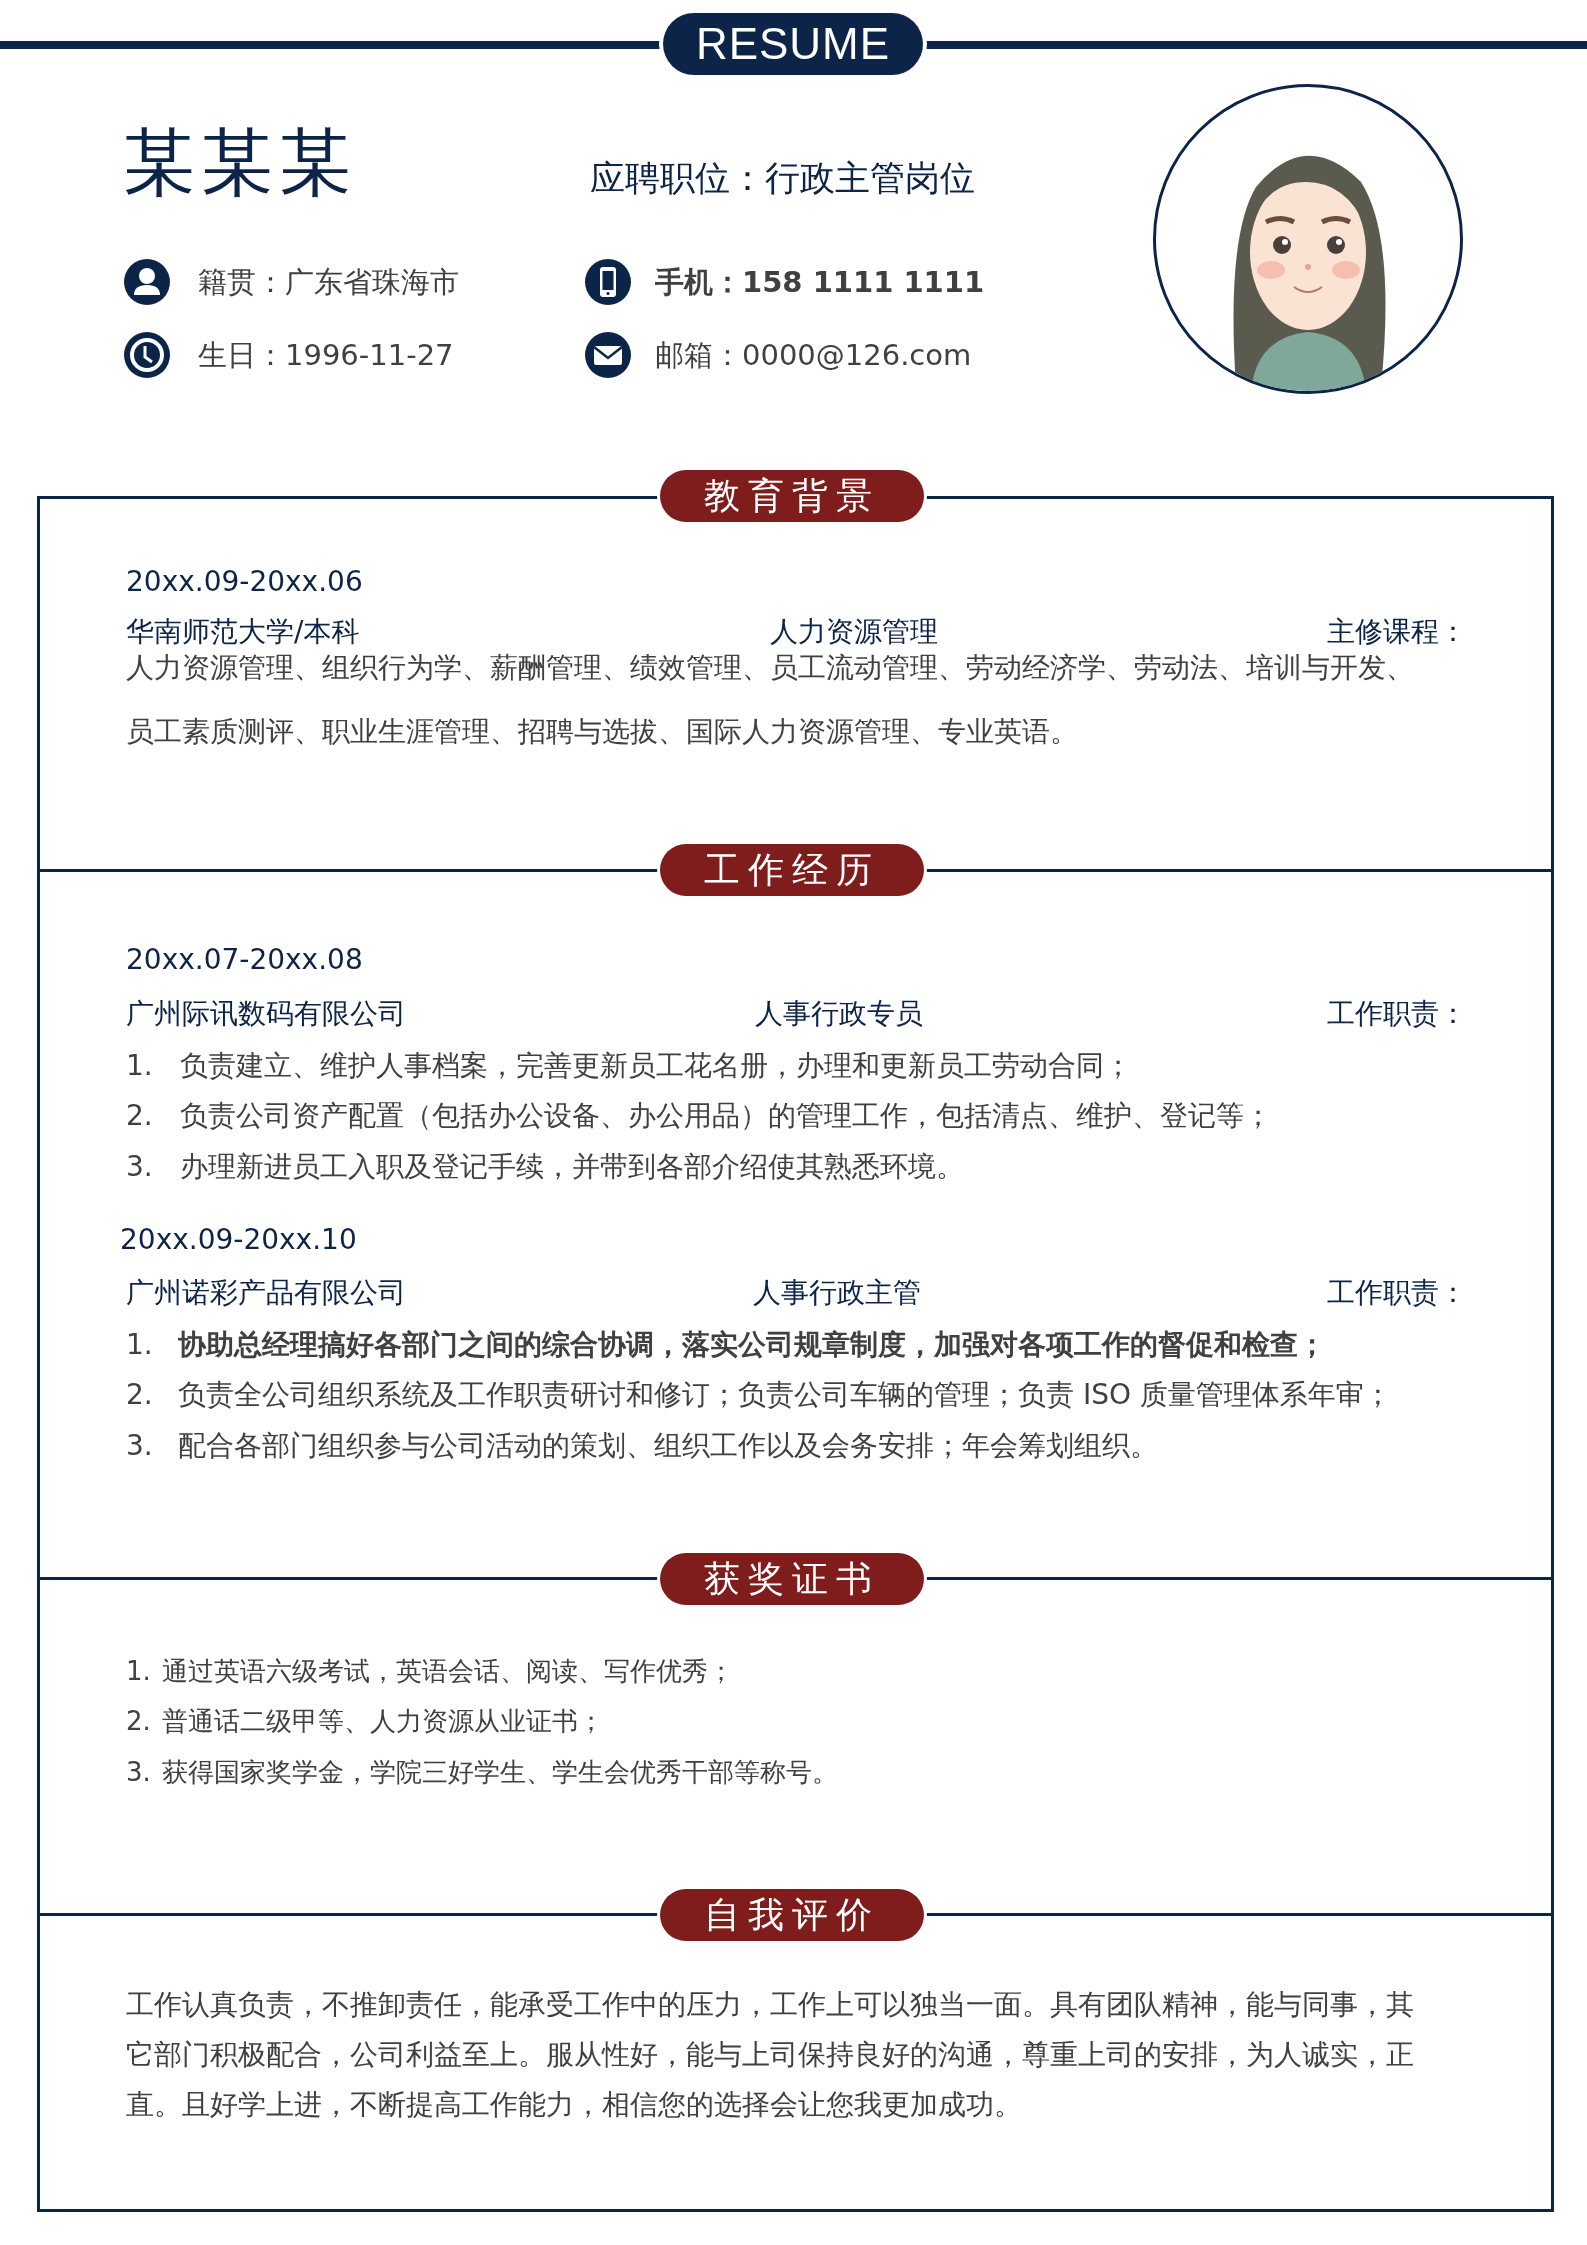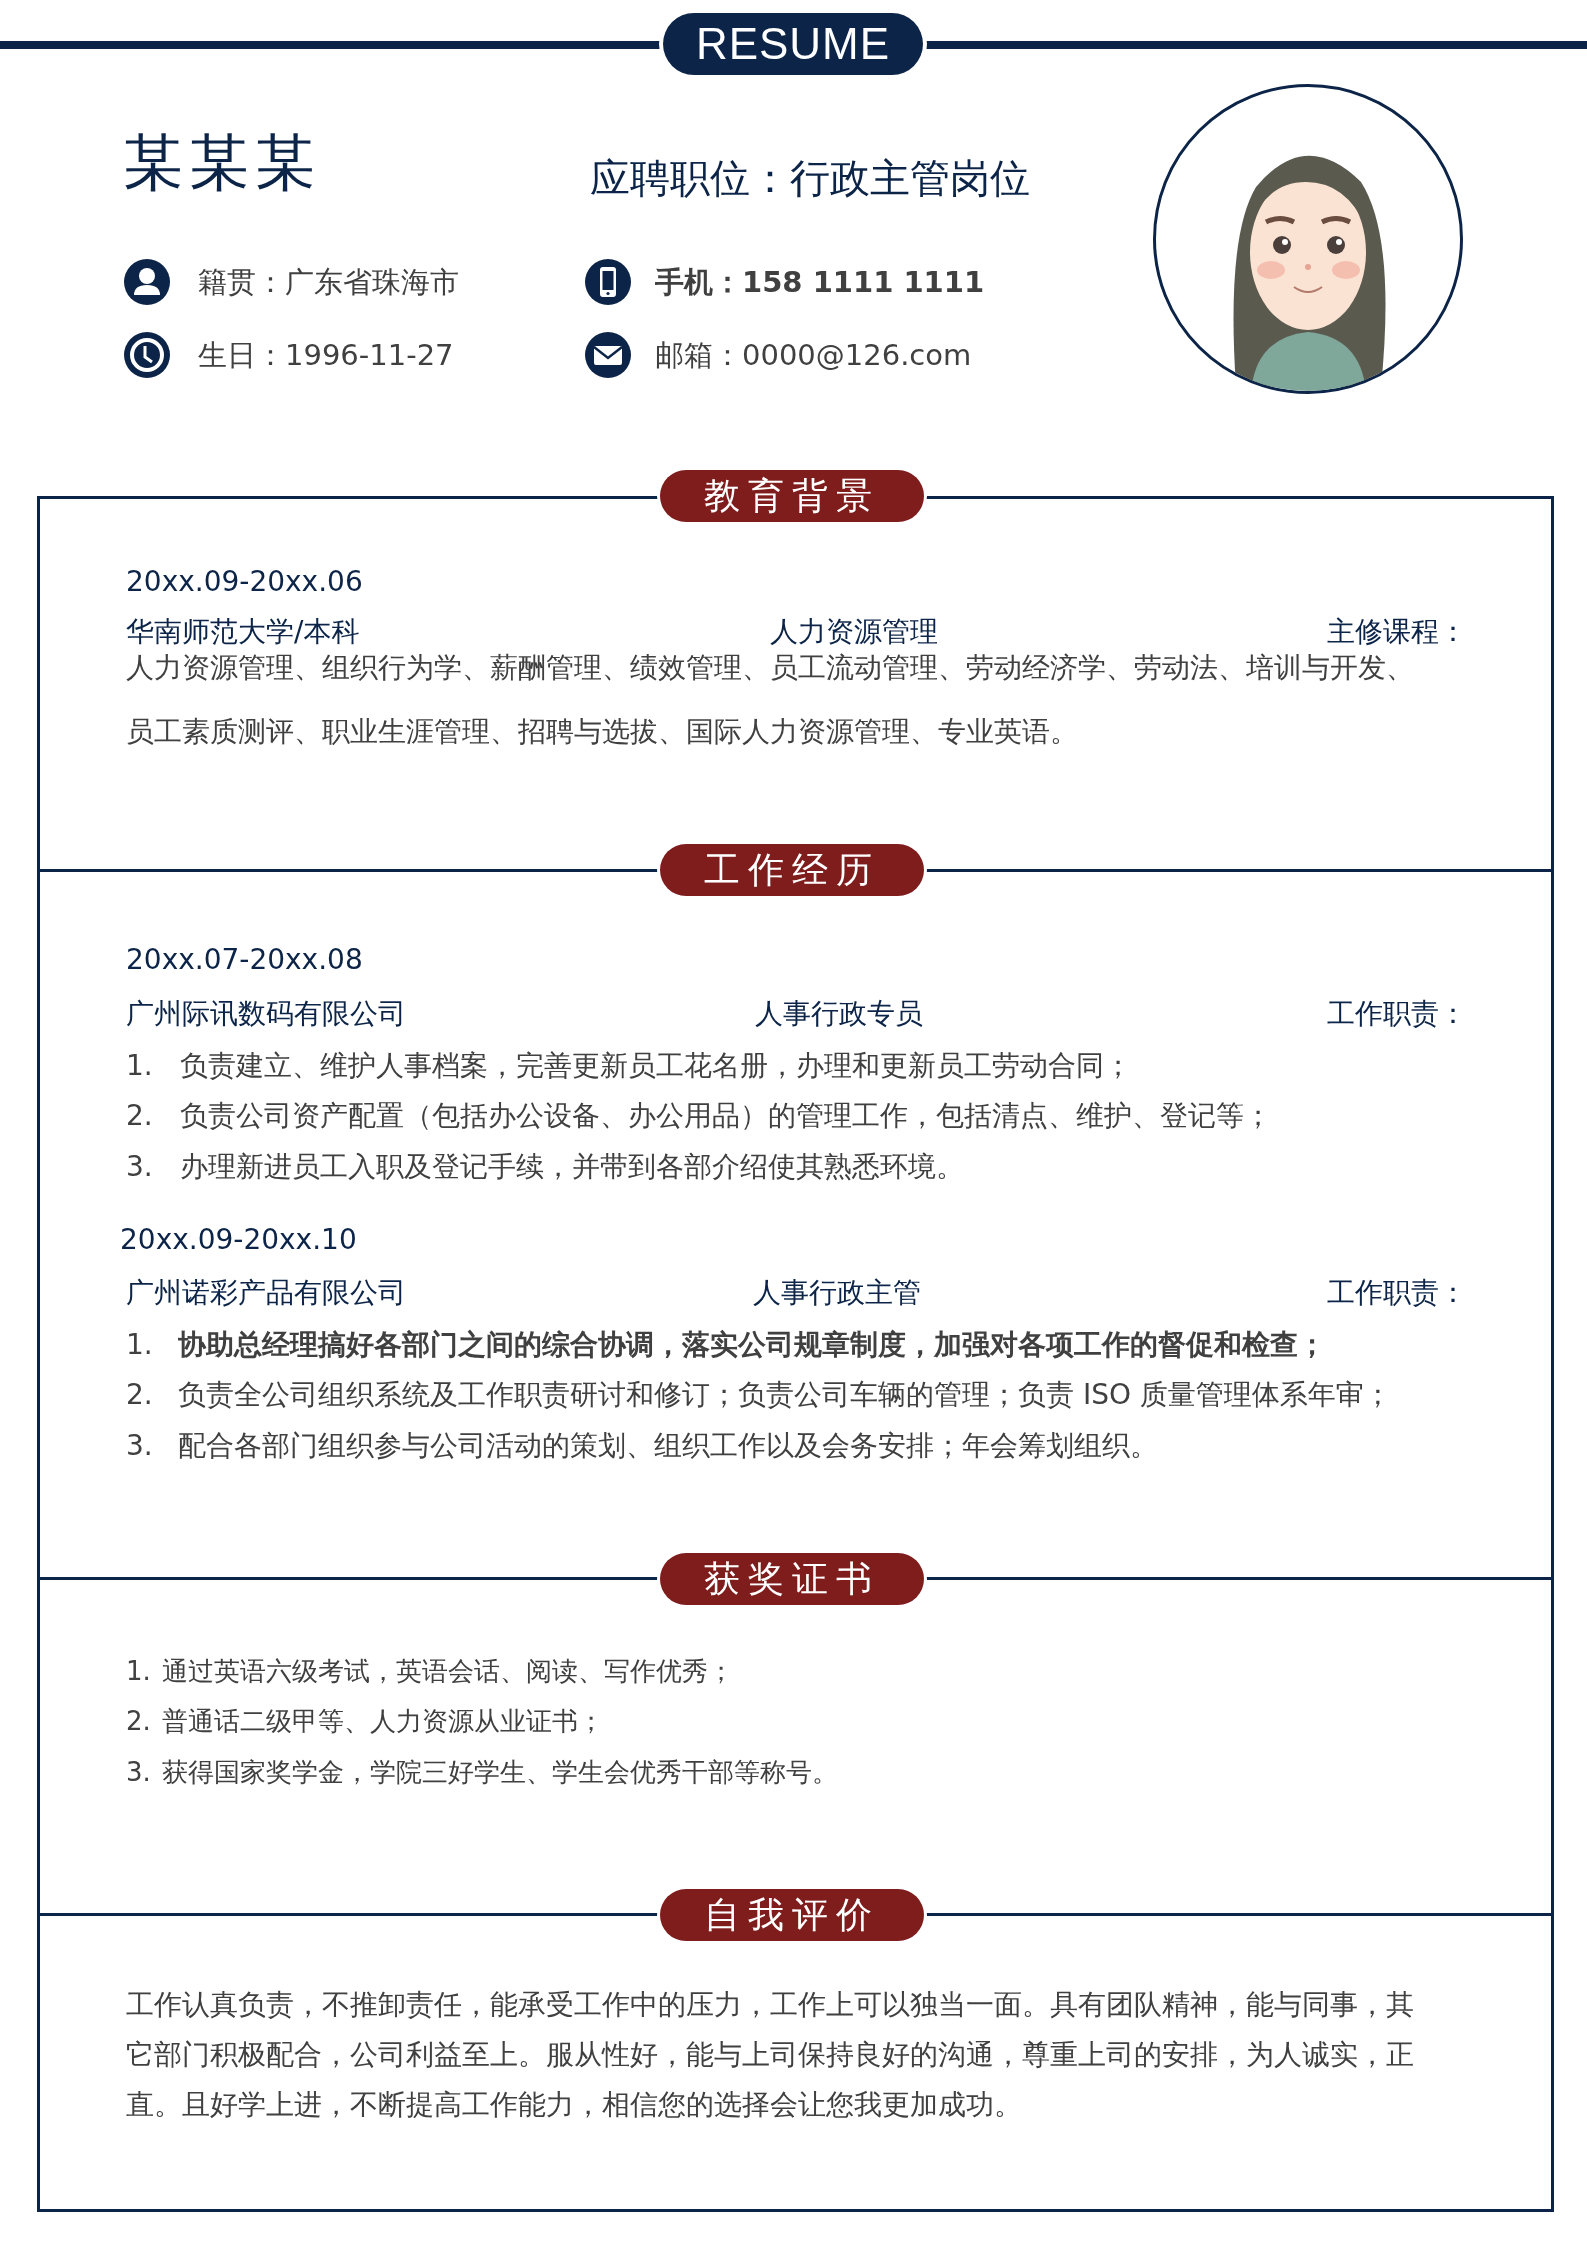--- a/index.html
+++ b/index.html
@@ -8,22 +8,22 @@
   .abs { position:absolute; white-space:nowrap; }
   .navy { color:#0c2448; }
   .gray { color:#404040; }
 
   
   .top-line { position:absolute; left:0; right:0; top:41px; height:8px; background:#0c2448; }
   .resume-pill { position:absolute; left:663px; top:13px; width:260px; height:62px; border-radius:31px;
                  background:#0c2448; color:#fff; font-size:44px; line-height:62px; text-align:center;
                  font-family:"Liberation Sans", sans-serif; letter-spacing:1px; box-shadow:0 0 0 4px #fff; }
 
-  .name { left:123px; top:112px; font-size:60px; line-height:100px; color:#0c2448; letter-spacing:6px; }
-  .job { left:590px; top:155px; font-size:40px; line-height:46px; color:#0c2448; }
+  .name { left:123px; top:112px; font-size:72px; line-height:100px; color:#0c2448; letter-spacing:6px; }
+  .job { left:590px; top:155px; font-size:35px; line-height:46px; color:#0c2448; }
 
   .info-icon { position:absolute; width:46px; height:46px; border-radius:50%; background:#0c2448; }
   .info-icon svg { position:absolute; left:0; top:0; }
   .info-text { font-size:29px; line-height:40px; color:#404040; }
 
   .avatar { position:absolute; left:1153px; top:84px; width:304px; height:304px; border-radius:50%;
             border:3px solid #0c2448; background:#fff; overflow:hidden; }
 
   
   .box { position:absolute; left:37px; top:496px; width:1511px; height:1710px;

